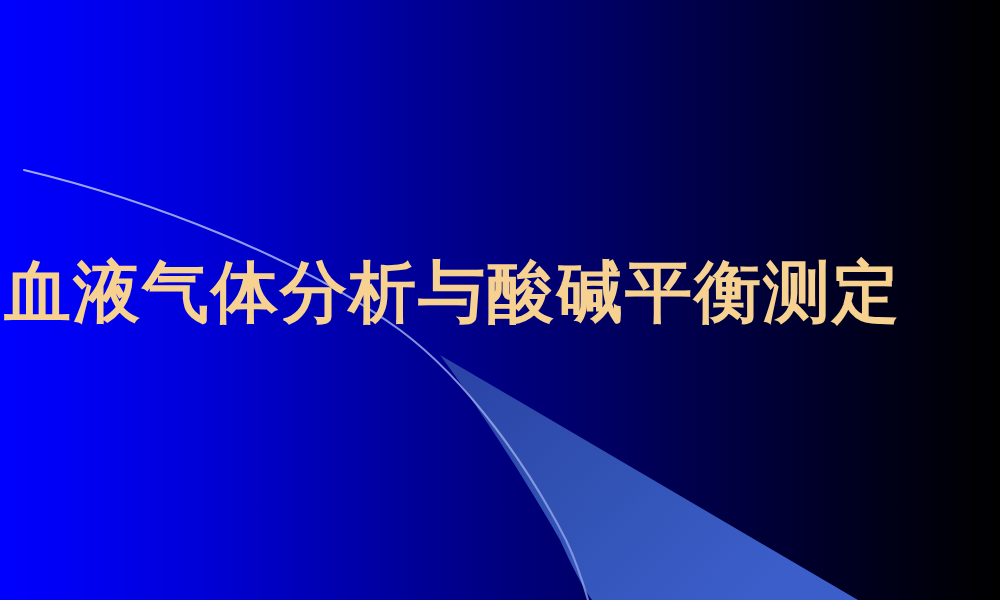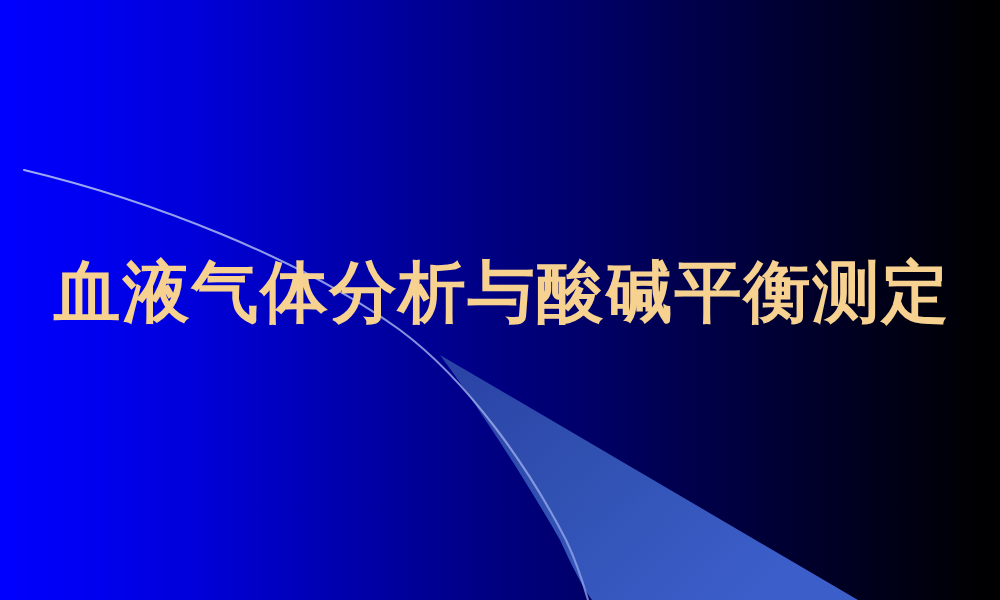--- a/index.html
+++ b/index.html
@@ -37,21 +37,21 @@
     display: block;
   }
   #title-layer {
     position: absolute;
     left: 0;
     top: 0;
     width: 1000px;
     height: 600px;
     display: flex;
     align-items: center;
-    justify-content: center;
+    justify-content: flex-start;
     pointer-events: none;
   }
   #slide-title {
     margin: 0;
     padding: 0 0 0 4px;
     font-family: "DejaVu Sans", "Liberation Sans", sans-serif;
     font-weight: 700;
     font-size: 67px;
     line-height: 1;
     letter-spacing: 2px;

